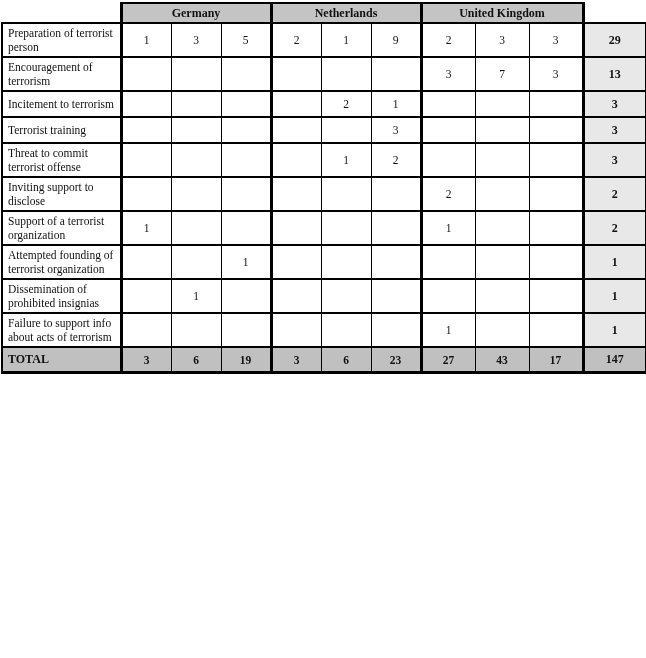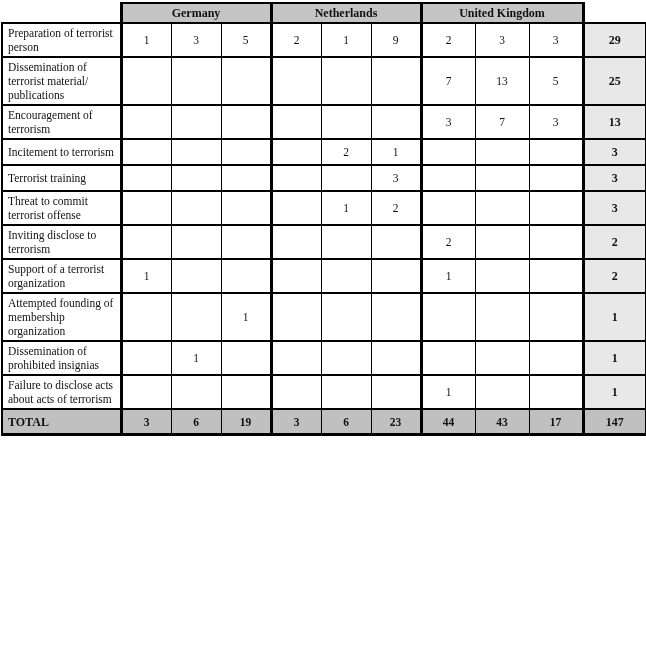--- a/index.html
+++ b/index.html
@@ -138,42 +138,29 @@
         <td class="num">5</td>
         <td class="num">2</td>
         <td class="num">1</td>
         <td class="num">9</td>
         <td class="num">2</td>
         <td class="num">3</td>
         <td class="num">3</td>
         <td class="num total-col">29</td>
       </tr>
       <tr class="r11">
-        <th class="label">Dissemination of terrorist material/ publications</th>
-        <td class="num"></td>
-        <td class="num"></td>
-        <td class="num"></td>
-        <td class="num"></td>
-        <td class="num"></td>
-        <td class="num"></td>
+        <th class="label">Encouragement of terrorism</th>
+        <td class="num"></td>
+        <td class="num"></td>
+        <td class="num"></td>
+        <td class="num"></td>
+        <td class="num"></td>
+        <td class="num"></td>
+        <td class="num">3</td>
         <td class="num">7</td>
-        <td class="num">13</td>
-        <td class="num">5</td>
-        <td class="num total-col">25</td>
-      </tr>
-      <tr class="r11">
-        <th class="label">Encouragement of terrorism</th>
-        <td class="num"></td>
-        <td class="num"></td>
-        <td class="num"></td>
-        <td class="num"></td>
-        <td class="num"></td>
-        <td class="num"></td>
-        <td class="num">3</td>
-        <td class="num">7</td>
         <td class="num">3</td>
         <td class="num total-col">13</td>
       </tr>
       <tr class="r11">
         <th class="label">Incitement to terrorism</th>
         <td class="num"></td>
         <td class="num"></td>
         <td class="num"></td>
         <td class="num"></td>
         <td class="num">2</td>
@@ -203,21 +190,21 @@
         <td class="num"></td>
         <td class="num"></td>
         <td class="num">1</td>
         <td class="num">2</td>
         <td class="num"></td>
         <td class="num"></td>
         <td class="num"></td>
         <td class="num total-col">3</td>
       </tr>
       <tr class="r11">
-        <th class="label">Inviting disclose to terrorism</th>
+        <th class="label">Inviting support to disclose</th>
         <td class="num"></td>
         <td class="num"></td>
         <td class="num"></td>
         <td class="num"></td>
         <td class="num"></td>
         <td class="num"></td>
         <td class="num">2</td>
         <td class="num"></td>
         <td class="num"></td>
         <td class="num total-col">2</td>
@@ -229,21 +216,21 @@
         <td class="num"></td>
         <td class="num"></td>
         <td class="num"></td>
         <td class="num"></td>
         <td class="num">1</td>
         <td class="num"></td>
         <td class="num"></td>
         <td class="num total-col">2</td>
       </tr>
       <tr class="r11">
-        <th class="label">Attempted founding of membership organization</th>
+        <th class="label">Attempted founding of terrorist organization</th>
         <td class="num"></td>
         <td class="num"></td>
         <td class="num">1</td>
         <td class="num"></td>
         <td class="num"></td>
         <td class="num"></td>
         <td class="num"></td>
         <td class="num"></td>
         <td class="num"></td>
         <td class="num total-col">1</td>
@@ -255,21 +242,21 @@
         <td class="num"></td>
         <td class="num"></td>
         <td class="num"></td>
         <td class="num"></td>
         <td class="num"></td>
         <td class="num"></td>
         <td class="num"></td>
         <td class="num total-col">1</td>
       </tr>
       <tr class="r11">
-        <th class="label">Failure to disclose acts about acts of terrorism</th>
+        <th class="label">Failure to support info about acts of terrorism</th>
         <td class="num"></td>
         <td class="num"></td>
         <td class="num"></td>
         <td class="num"></td>
         <td class="num"></td>
         <td class="num"></td>
         <td class="num">1</td>
         <td class="num"></td>
         <td class="num"></td>
         <td class="num total-col">1</td>
@@ -277,19 +264,19 @@
     </tbody>
   <tfoot>
     <tr class="r11">
       <th class="label">TOTAL</th>
       <td class="num">3</td>
       <td class="num">6</td>
       <td class="num">19</td>
       <td class="num">3</td>
       <td class="num">6</td>
       <td class="num">23</td>
-      <td class="num">44</td>
+      <td class="num">27</td>
       <td class="num">43</td>
       <td class="num">17</td>
       <td class="num total-col">147</td>
     </tr>
   </tfoot>
 </table>
 
 </body></html>

